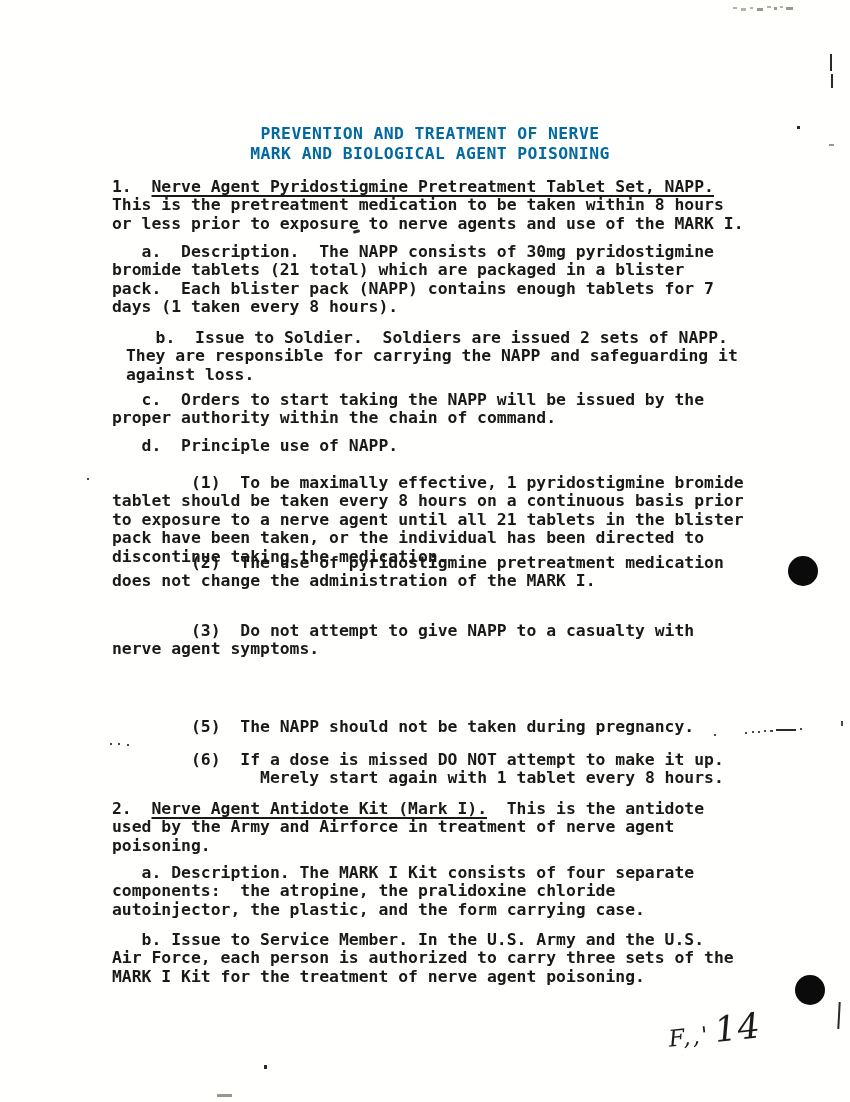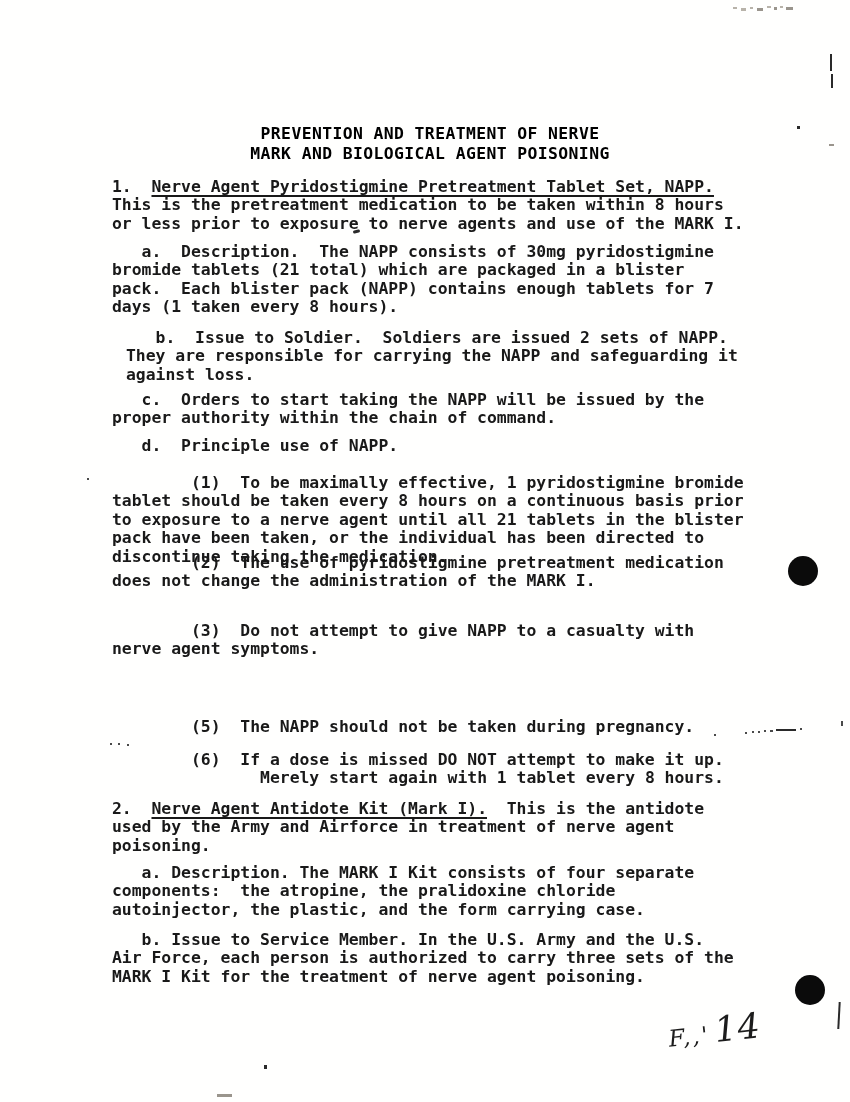--- a/index.html
+++ b/index.html
@@ -18,21 +18,21 @@
   .title-block {
     position: absolute;
     left: 112px;
     top: 124px;
     width: 636px;
     text-align: center;
   }
   .title-line {
     font: 700 16.4px "DejaVu Sans Mono", monospace;
     line-height: 19.5px;
-    color: #000000;
+    color: #0369a1;
     letter-spacing: 0.4px;
     white-space: pre;
   }
   .doc-text {
     position: absolute;
     left: 112px;
     top: 0;
     width: 700px;
     height: 820px;
   }

